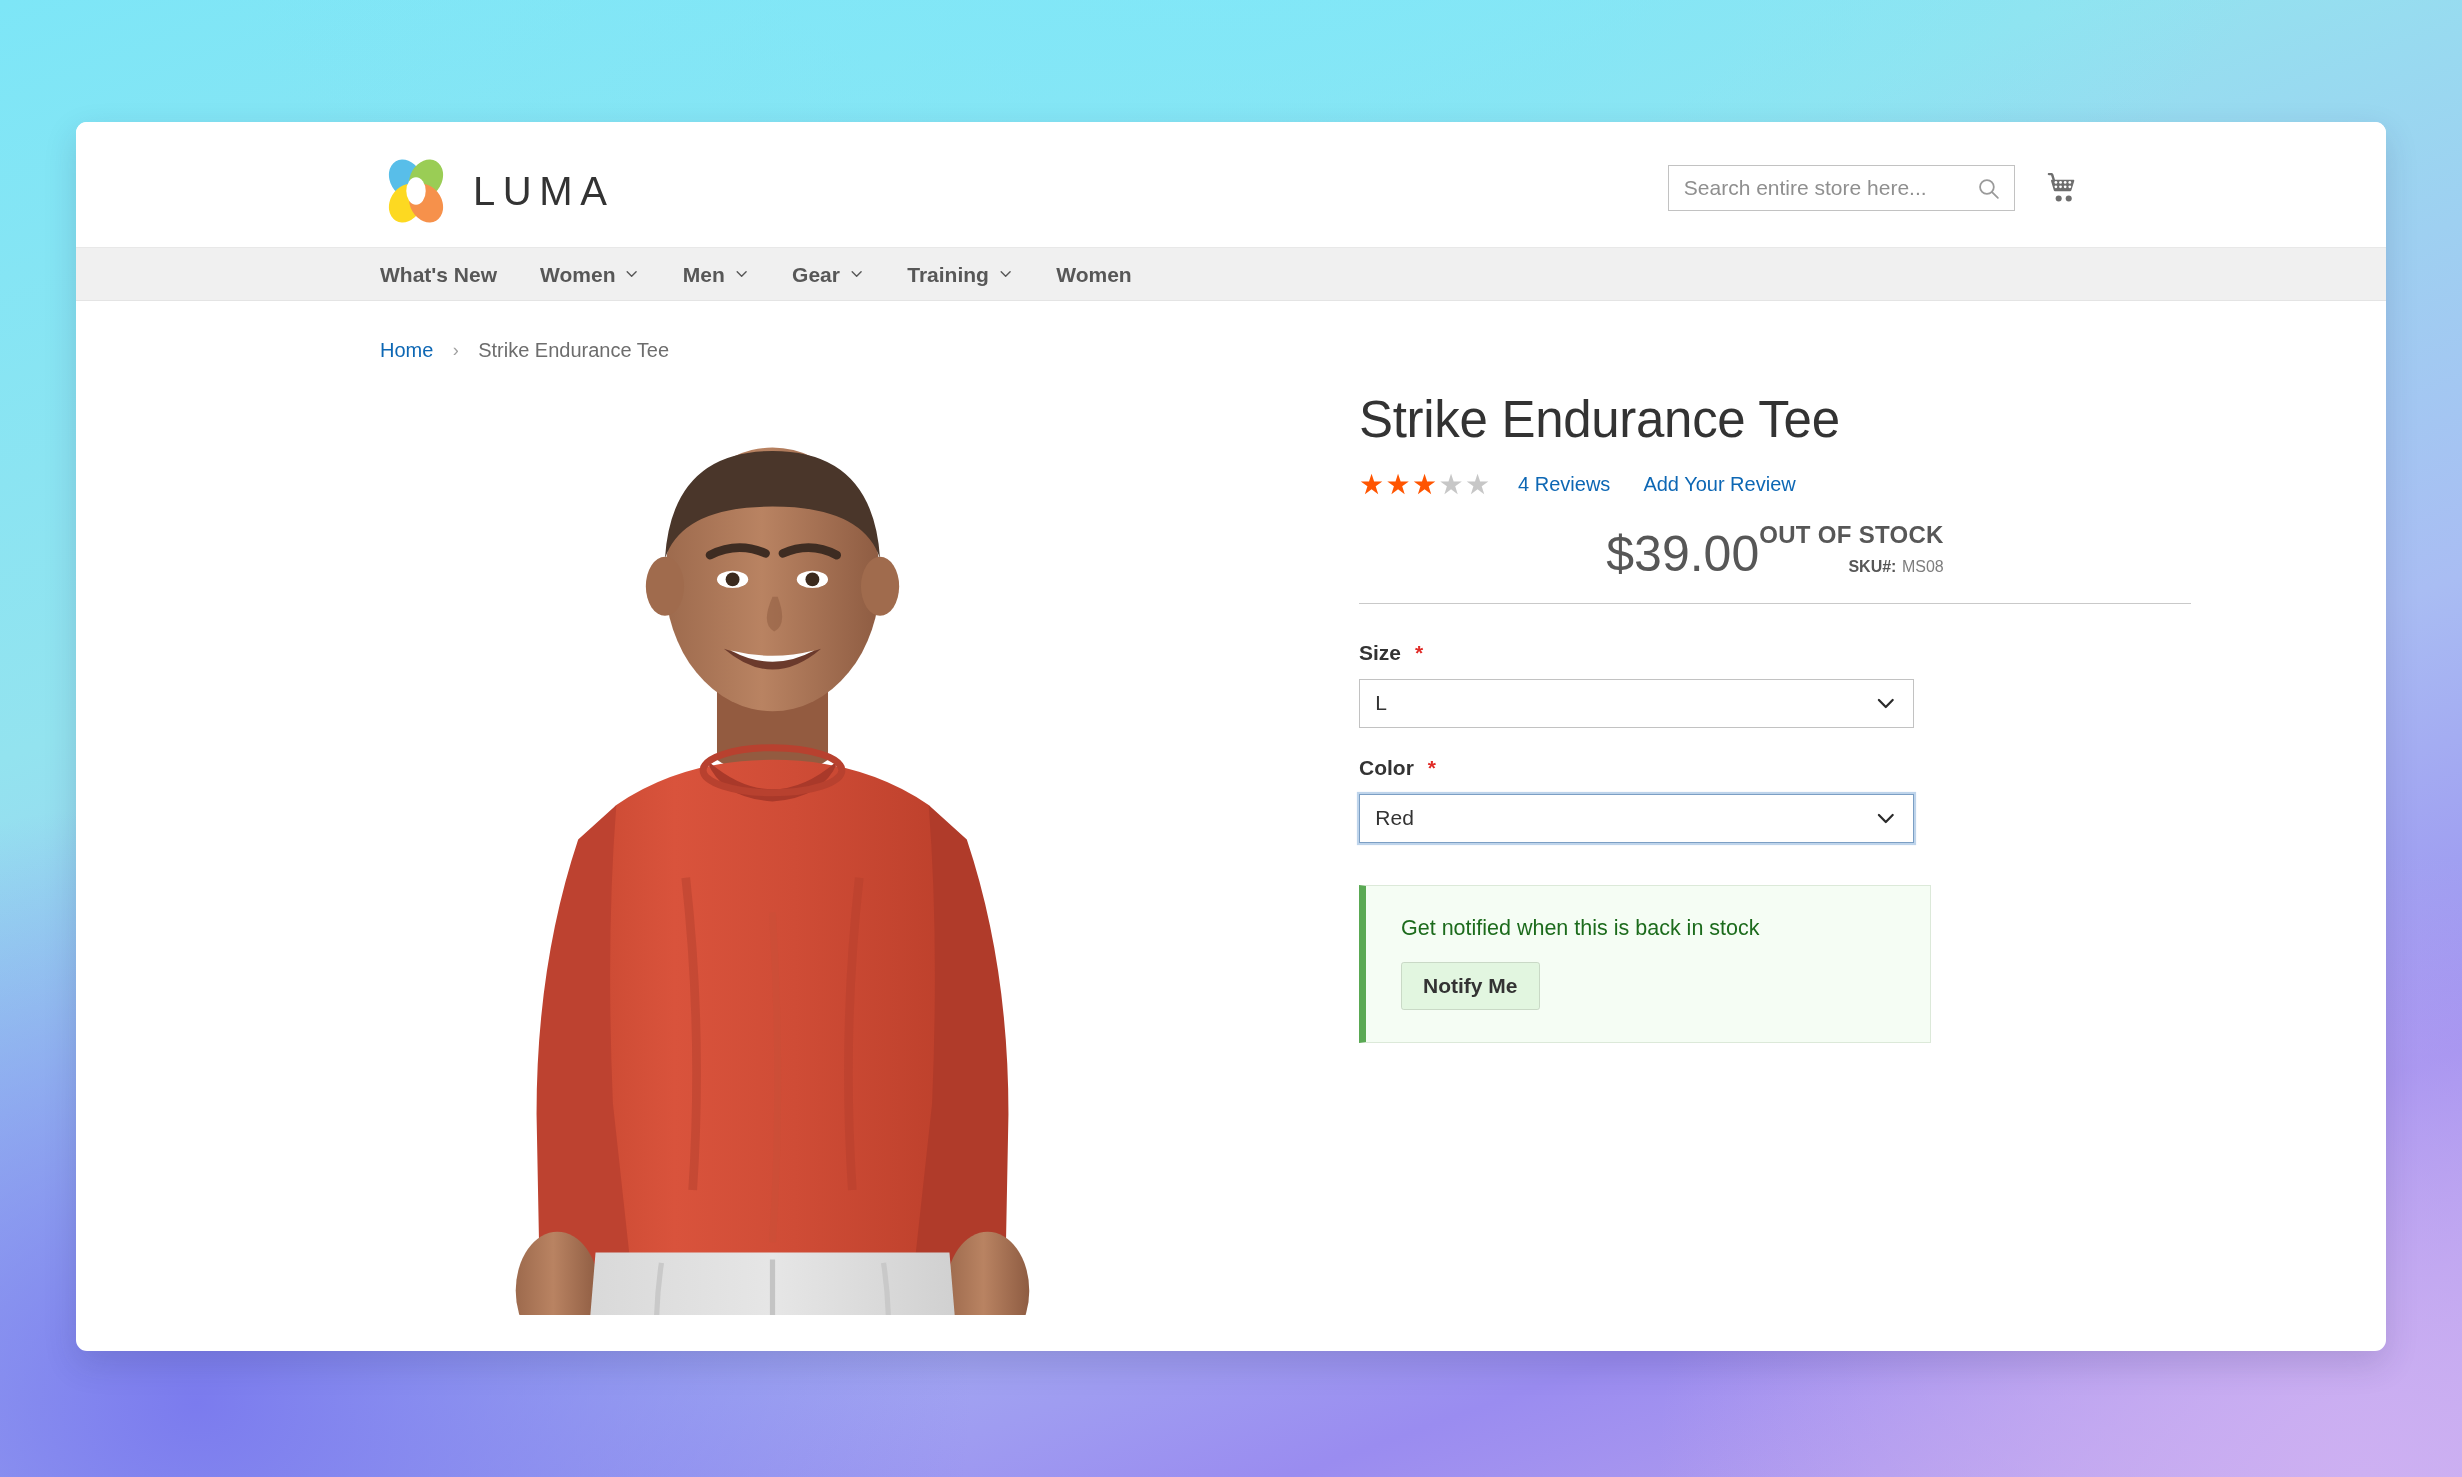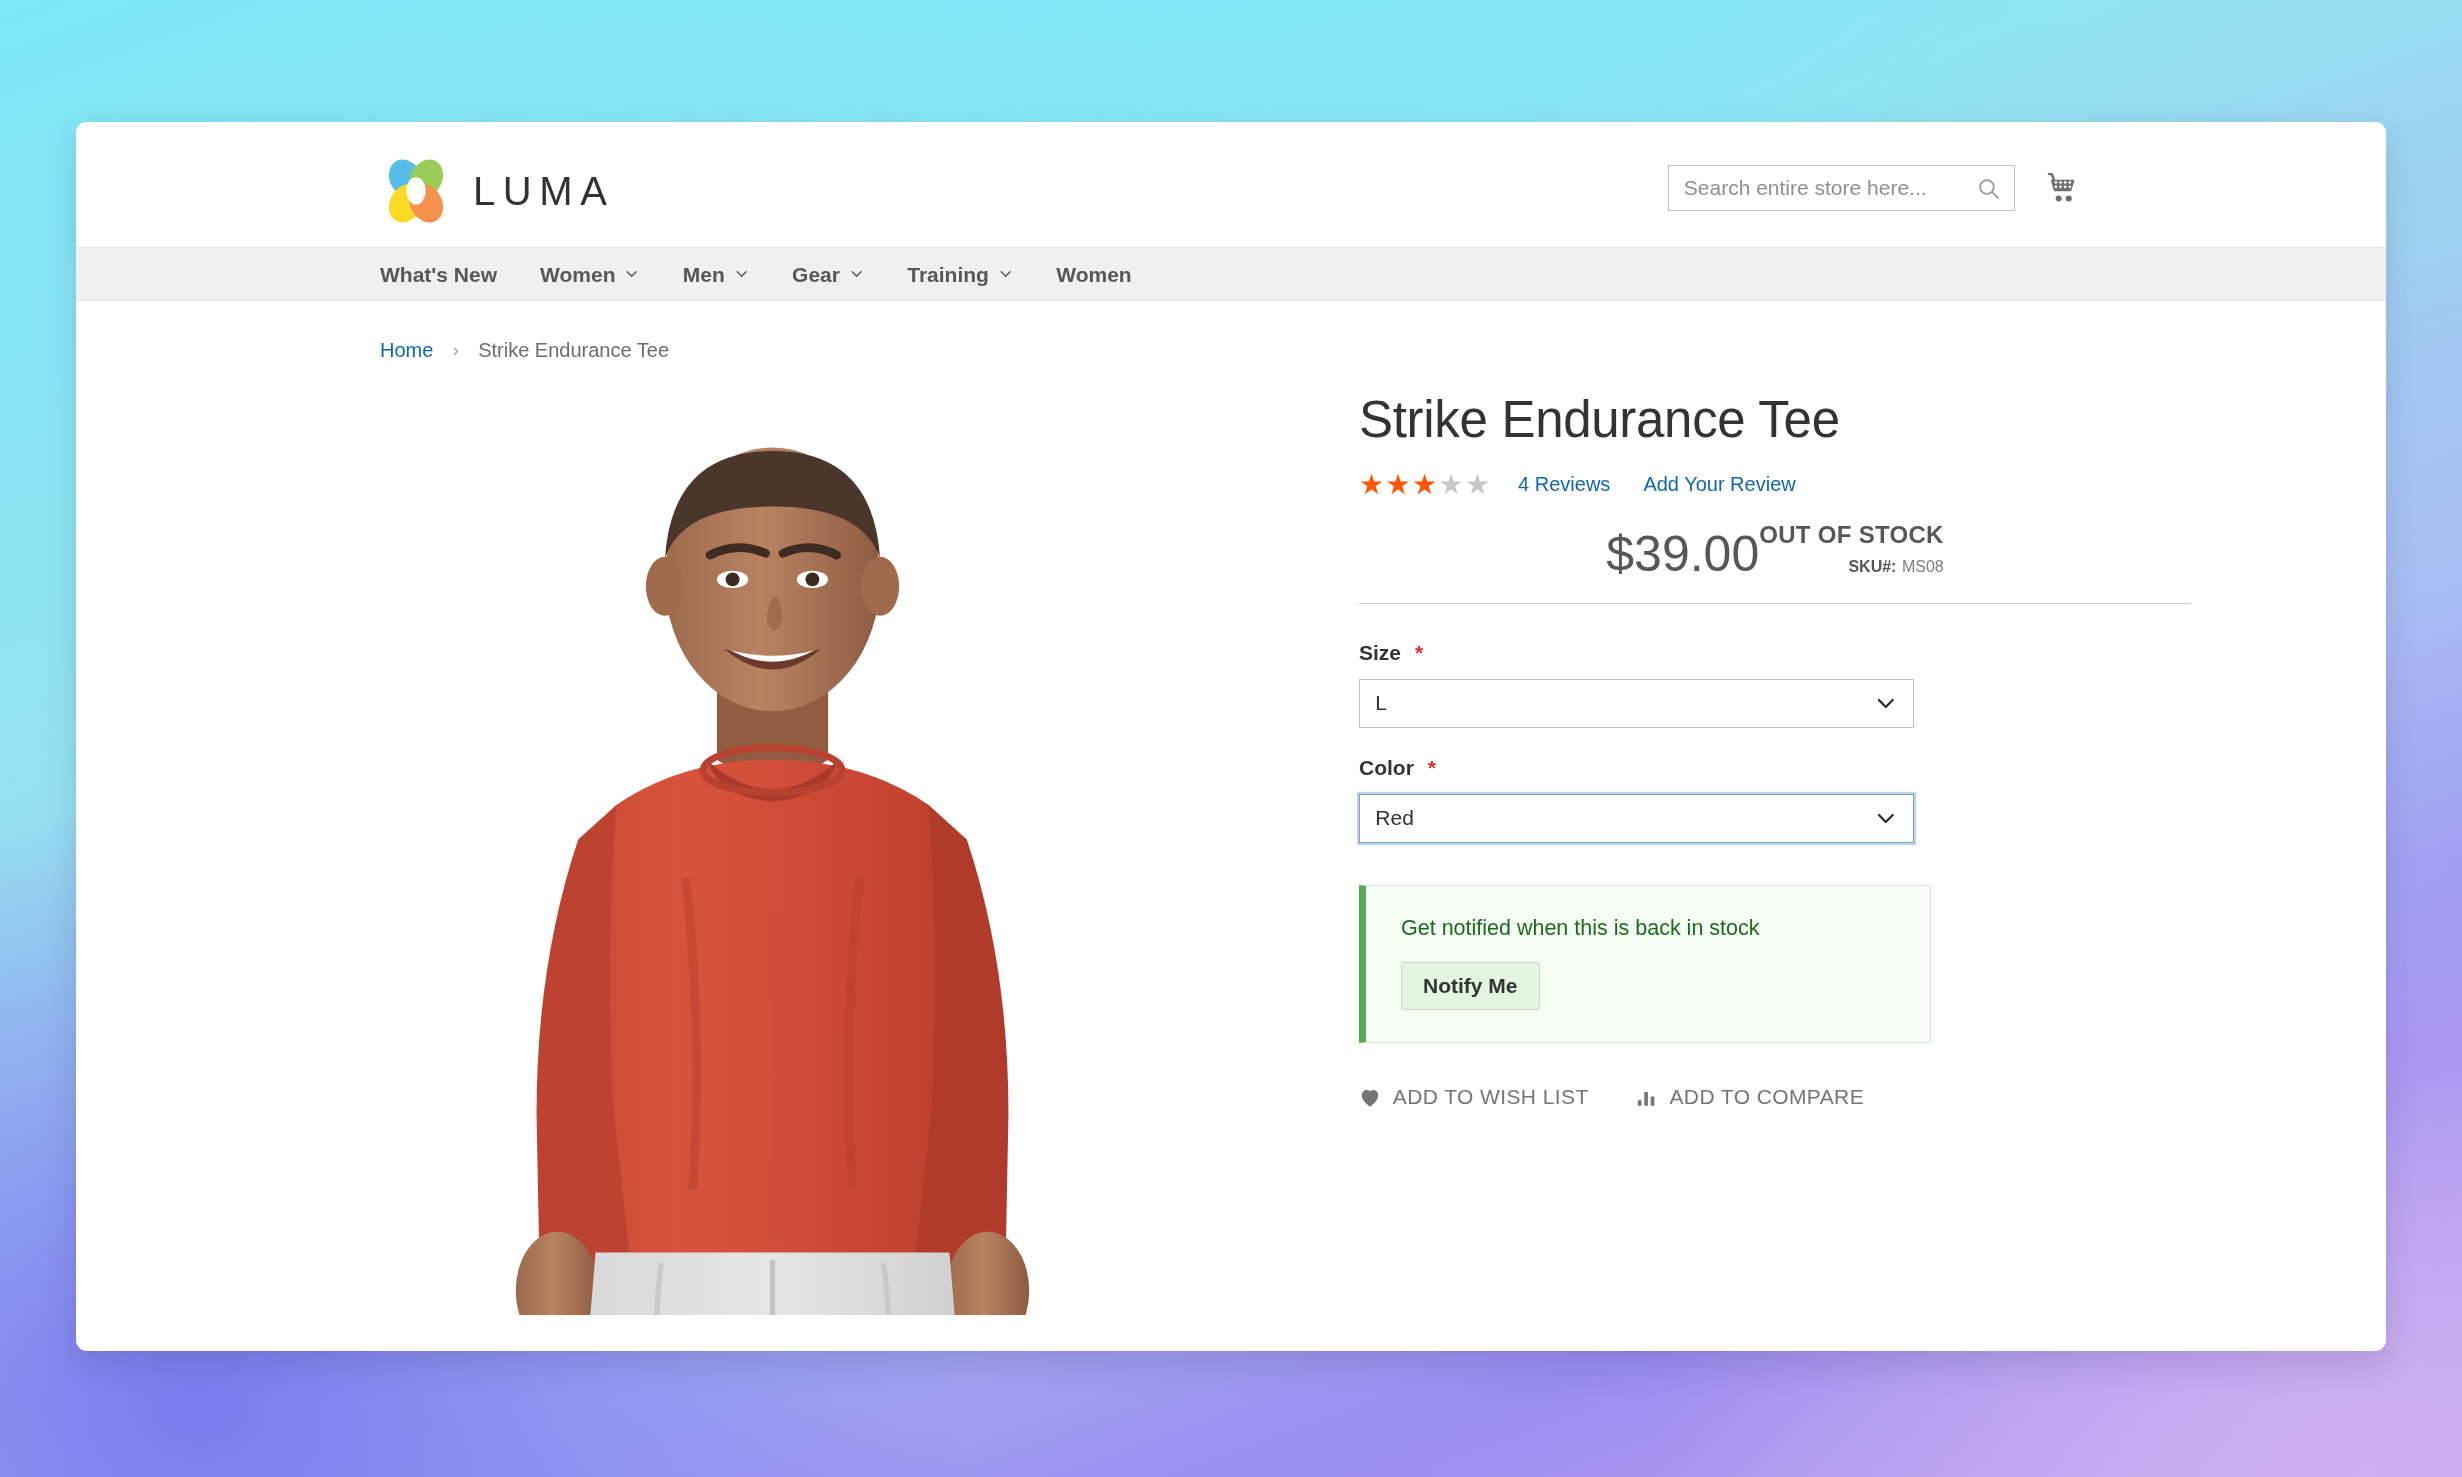--- a/index.html
+++ b/index.html
@@ -543,33 +543,17 @@
             <polyline points="5,9 12,16 19,9" stroke-linecap="round" stroke-linejoin="round"></polyline>
           </svg>
         </div>
       </div>
 
       <div class="notify-box">
         <div class="notify-text">Get notified when this is back in stock</div>
         <button class="notify-btn">Notify Me</button>
       </div>
 
-      <div class="action-links">
-        <div class="action-link">
-          <svg width="22" height="21" viewBox="0 0 24 22" fill="#757575">
-            <path d="M12 21s-9-5.9-9-12.1C3 5.2 5.6 2.9 8.6 2.9c1.9 0 3 .9 3.4 1.6.4-.7 1.5-1.6 3.4-1.6 3 0 5.6 2.3 5.6 6C21 15.1 12 21 12 21z"></path>
-          </svg>
-          <span>ADD TO WISH LIST</span>
-        </div>
-        <div class="action-link">
-          <svg width="22" height="21" viewBox="0 0 24 22" fill="#757575">
-            <rect x="2" y="14" width="4" height="6"></rect>
-            <rect x="9" y="5" width="4" height="15"></rect>
-            <rect x="16" y="10" width="4" height="10"></rect>
-          </svg>
-          <span>ADD TO COMPARE</span>
-        </div>
-      </div>
 
     </div>
   </div>
 </div>
 
 
 </body></html>

